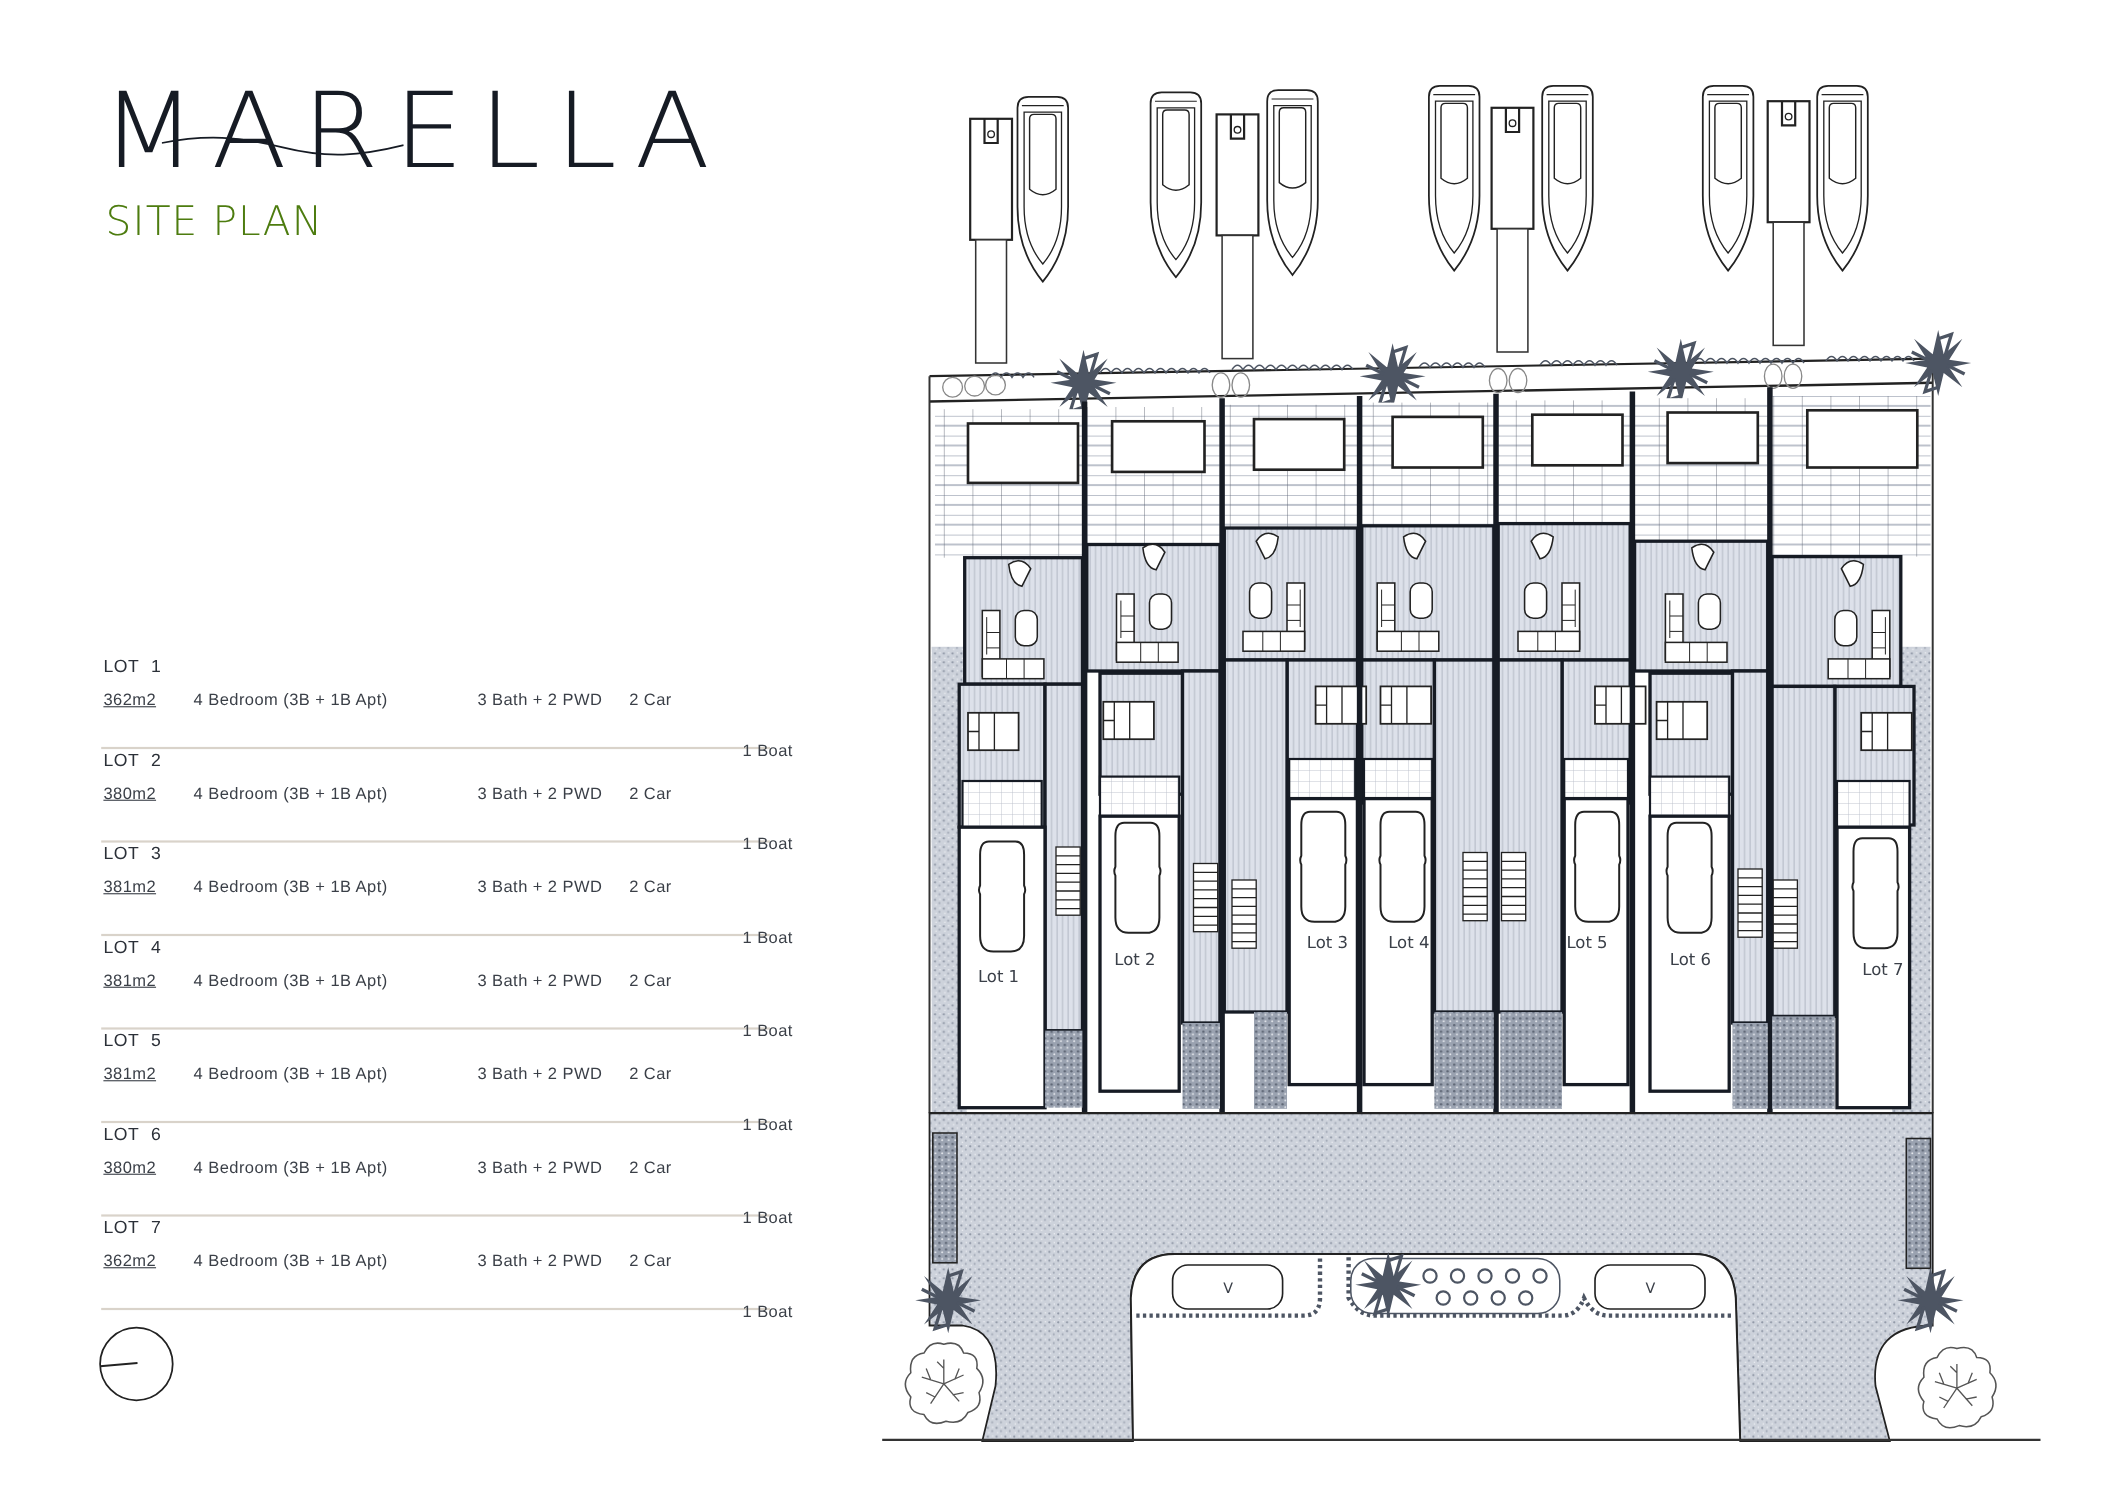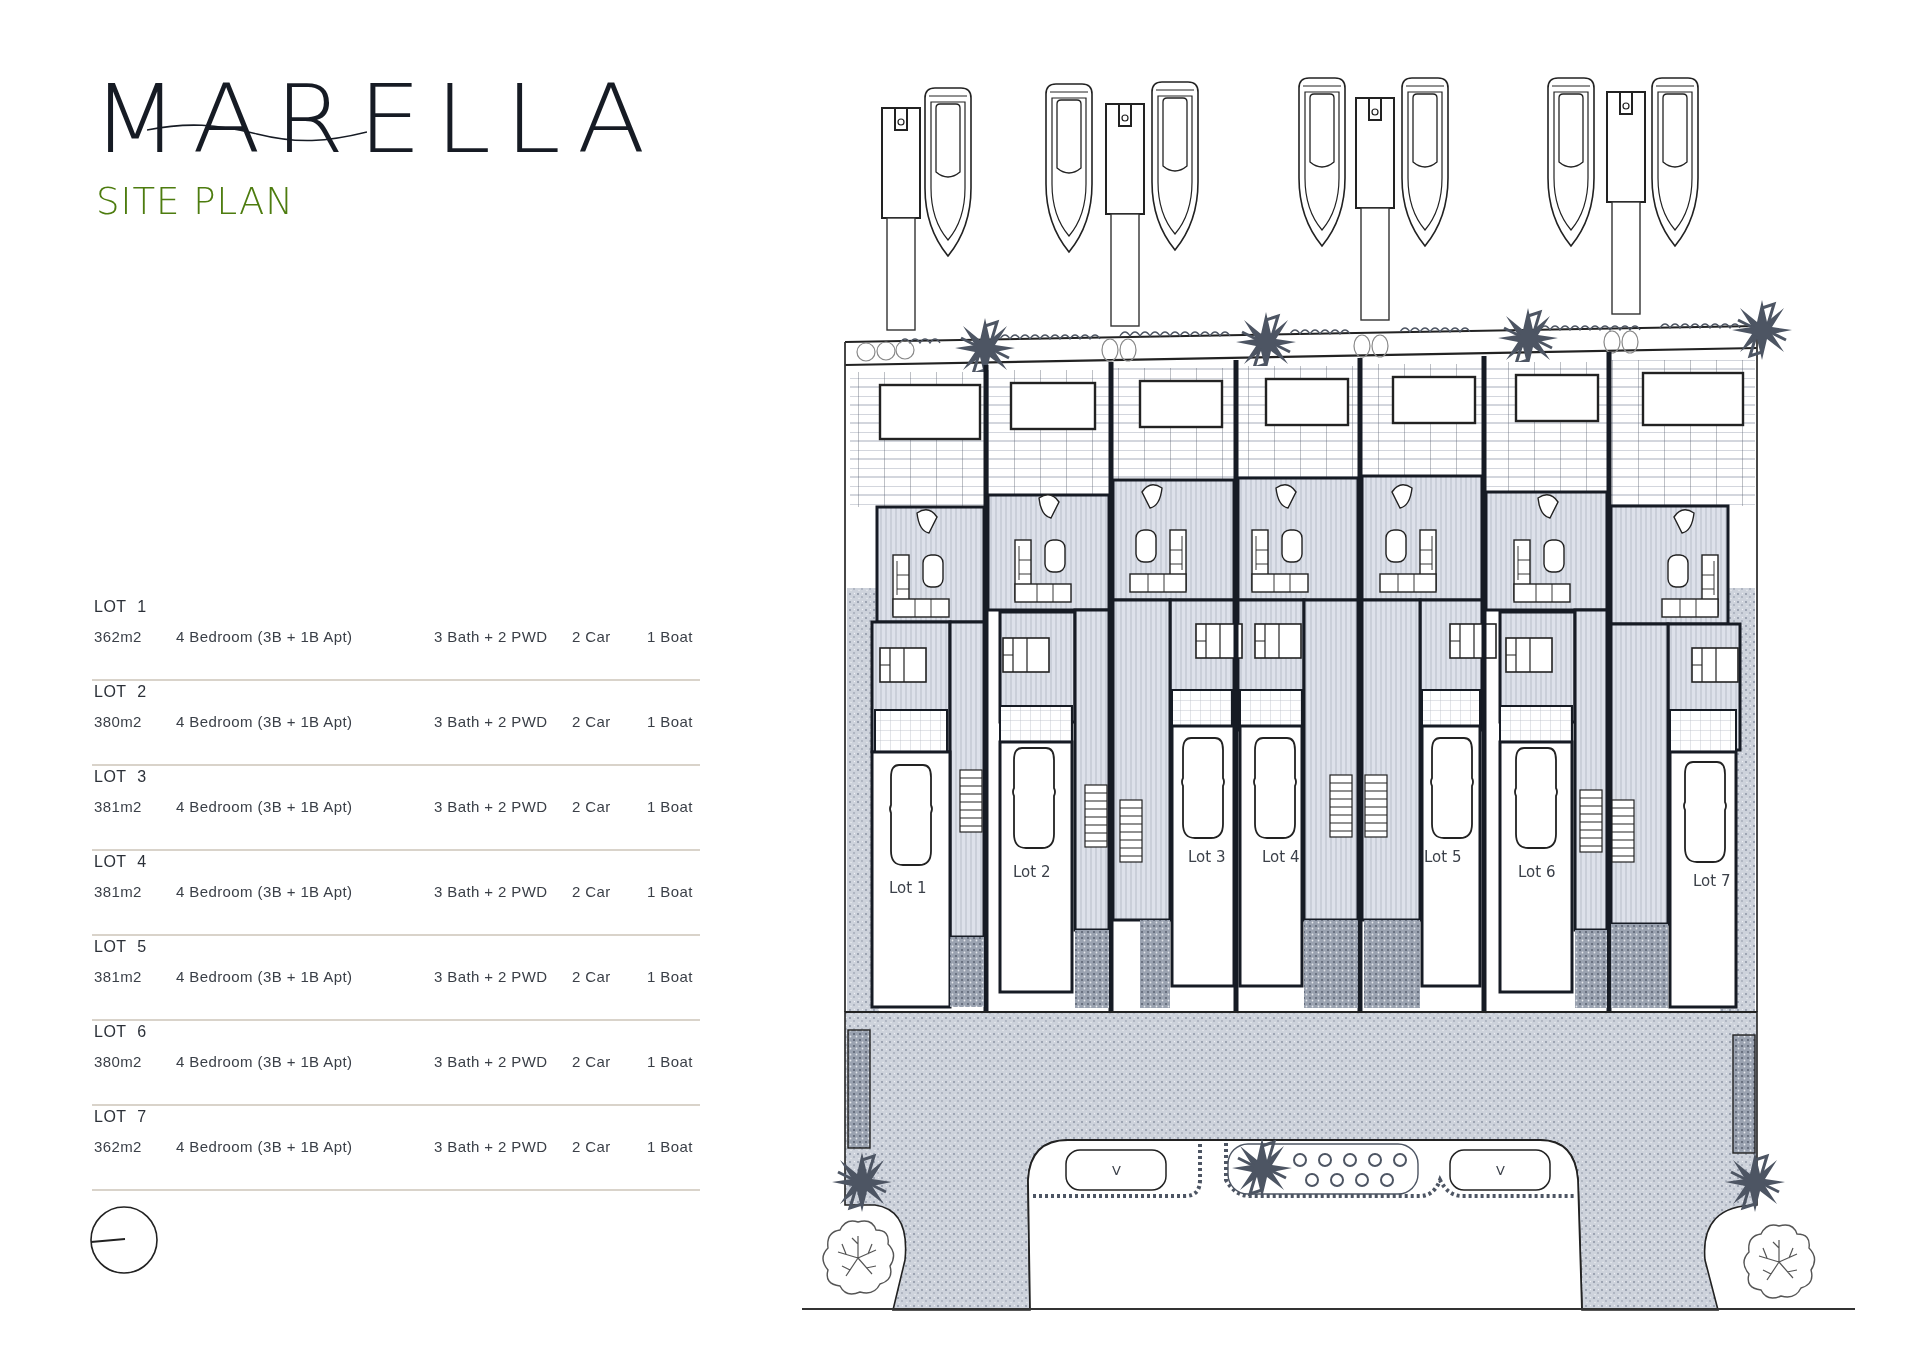--- a/index.html
+++ b/index.html
@@ -11,21 +11,21 @@
                  transform:scaleY(0.95); transform-origin:left top; }
   .brand-wave { position:absolute; left:55px; top:48px; width:220px; height:24px; }
   .brand-sub { position:absolute; left:4px; top:108px; font-family:"DejaVu Sans", sans-serif;
                font-weight:200; font-size:37px; color:#4d7c0f; letter-spacing:1px; white-space:nowrap; }
 
   .lots { position:absolute; left:92px; top:596px; width:608px; }
   .lot { position:relative; height:85px; border-bottom:2px solid #d9d3ca; box-sizing:border-box; }
   .lot-name { position:absolute; left:2px; top:2px; font-size:16px; color:#2b3038; letter-spacing:0.5px; word-spacing:6px; }
   .lot-row { position:absolute; left:2px; top:32px; font-size:15px; color:#3a3f47; letter-spacing:0.4px; white-space:nowrap; width:604px; }
   .lot-row span { position:absolute; top:0; }
-  .c-area { left:0; } .c-bed { left:82px; } .c-bath { left:340px; } .c-car { left:478px;text-align:center; } .c-boat { left:553px; }
+  .c-area { left:0;text-decoration:underline; } .c-bed { left:82px; } .c-bath { left:340px; } .c-car { left:478px;text-align:center; } .c-boat { left:581px;margin-top:46px; }
 
   .compass { position:absolute; left:89px; top:1205px; width:70px; height:70px; }
 
   .plan { position:absolute; left:0; top:0; width:1920px; height:1357px; pointer-events:none; }
   .plan * { pointer-events:auto; }
   .lot-label { font-family:"DejaVu Sans", sans-serif; font-size:15px; fill:#3b4049; }
   .v-label { font-family:"DejaVu Sans", sans-serif; font-size:13px; fill:#3b4049; }
 </style>
 </head>
 <body>

